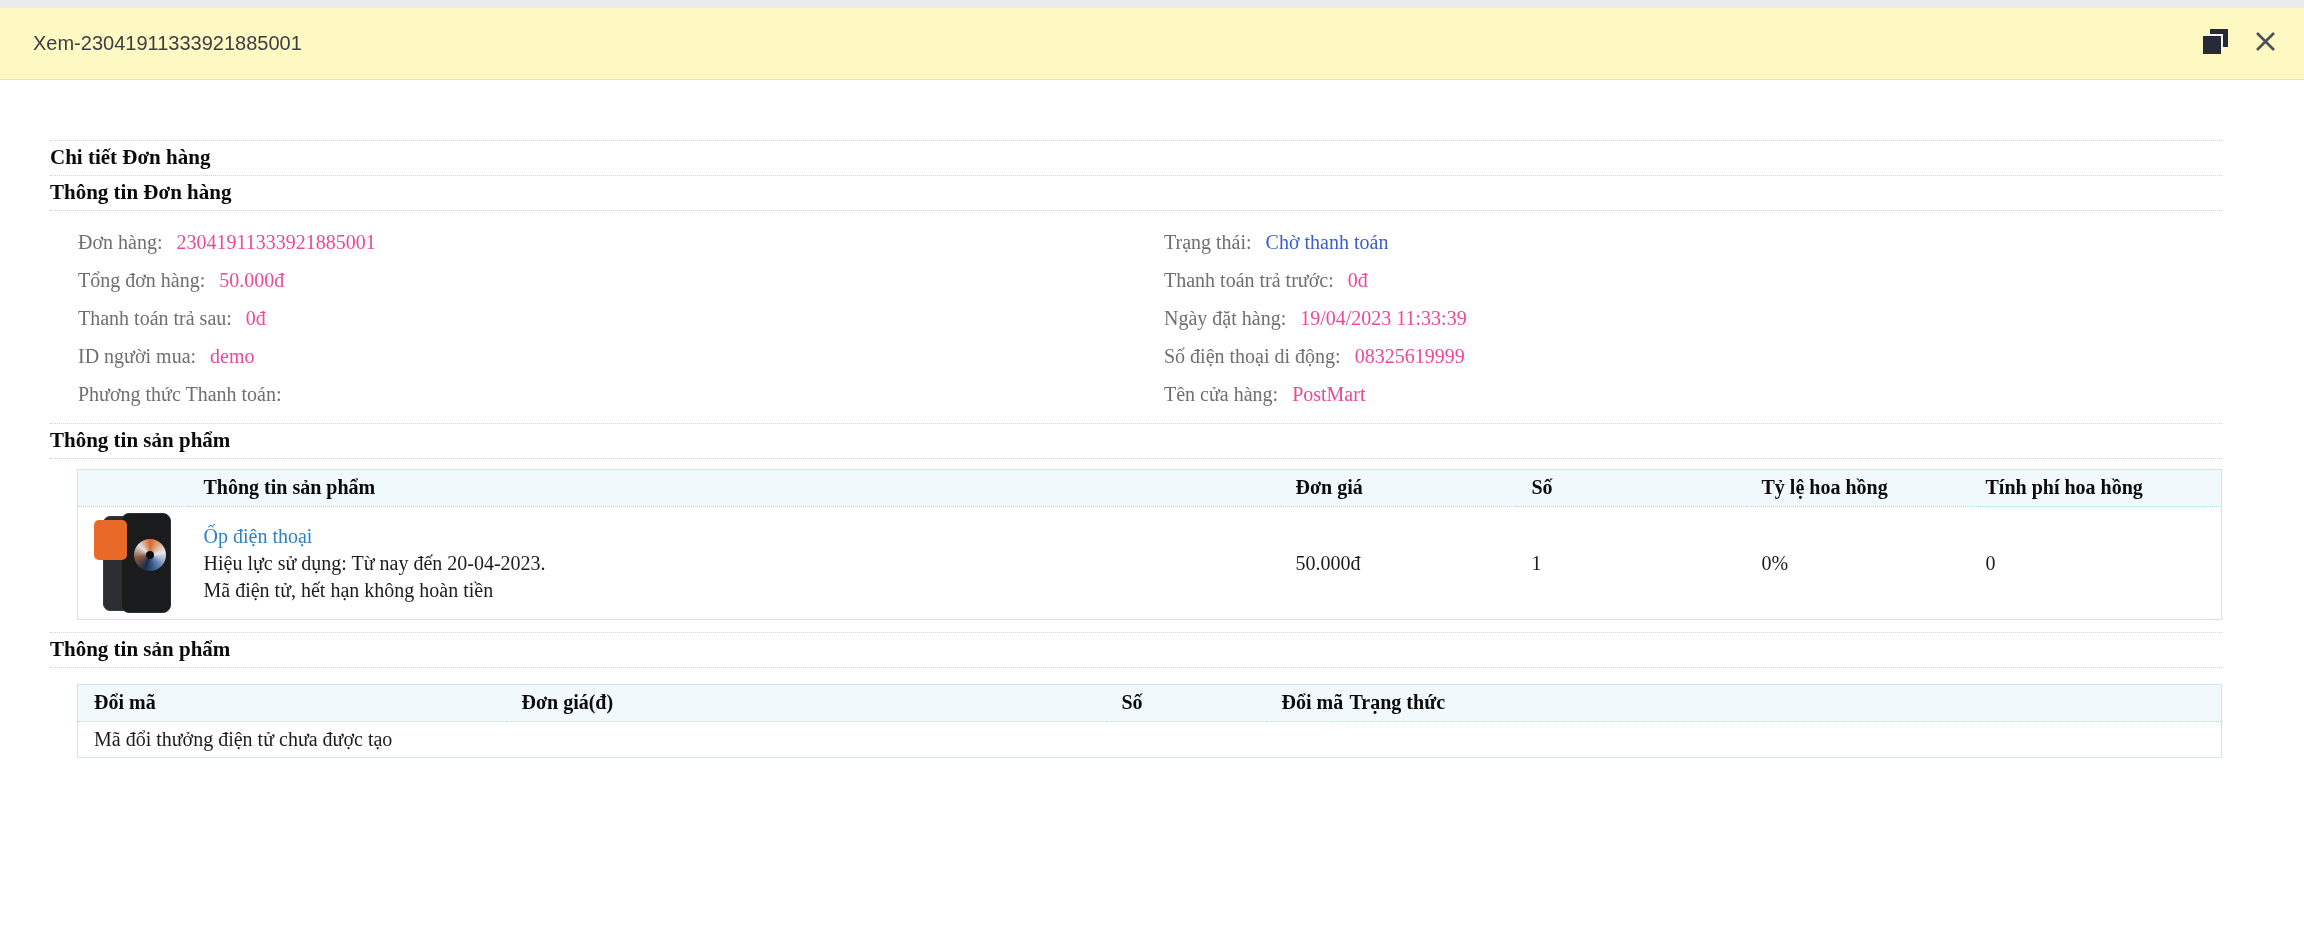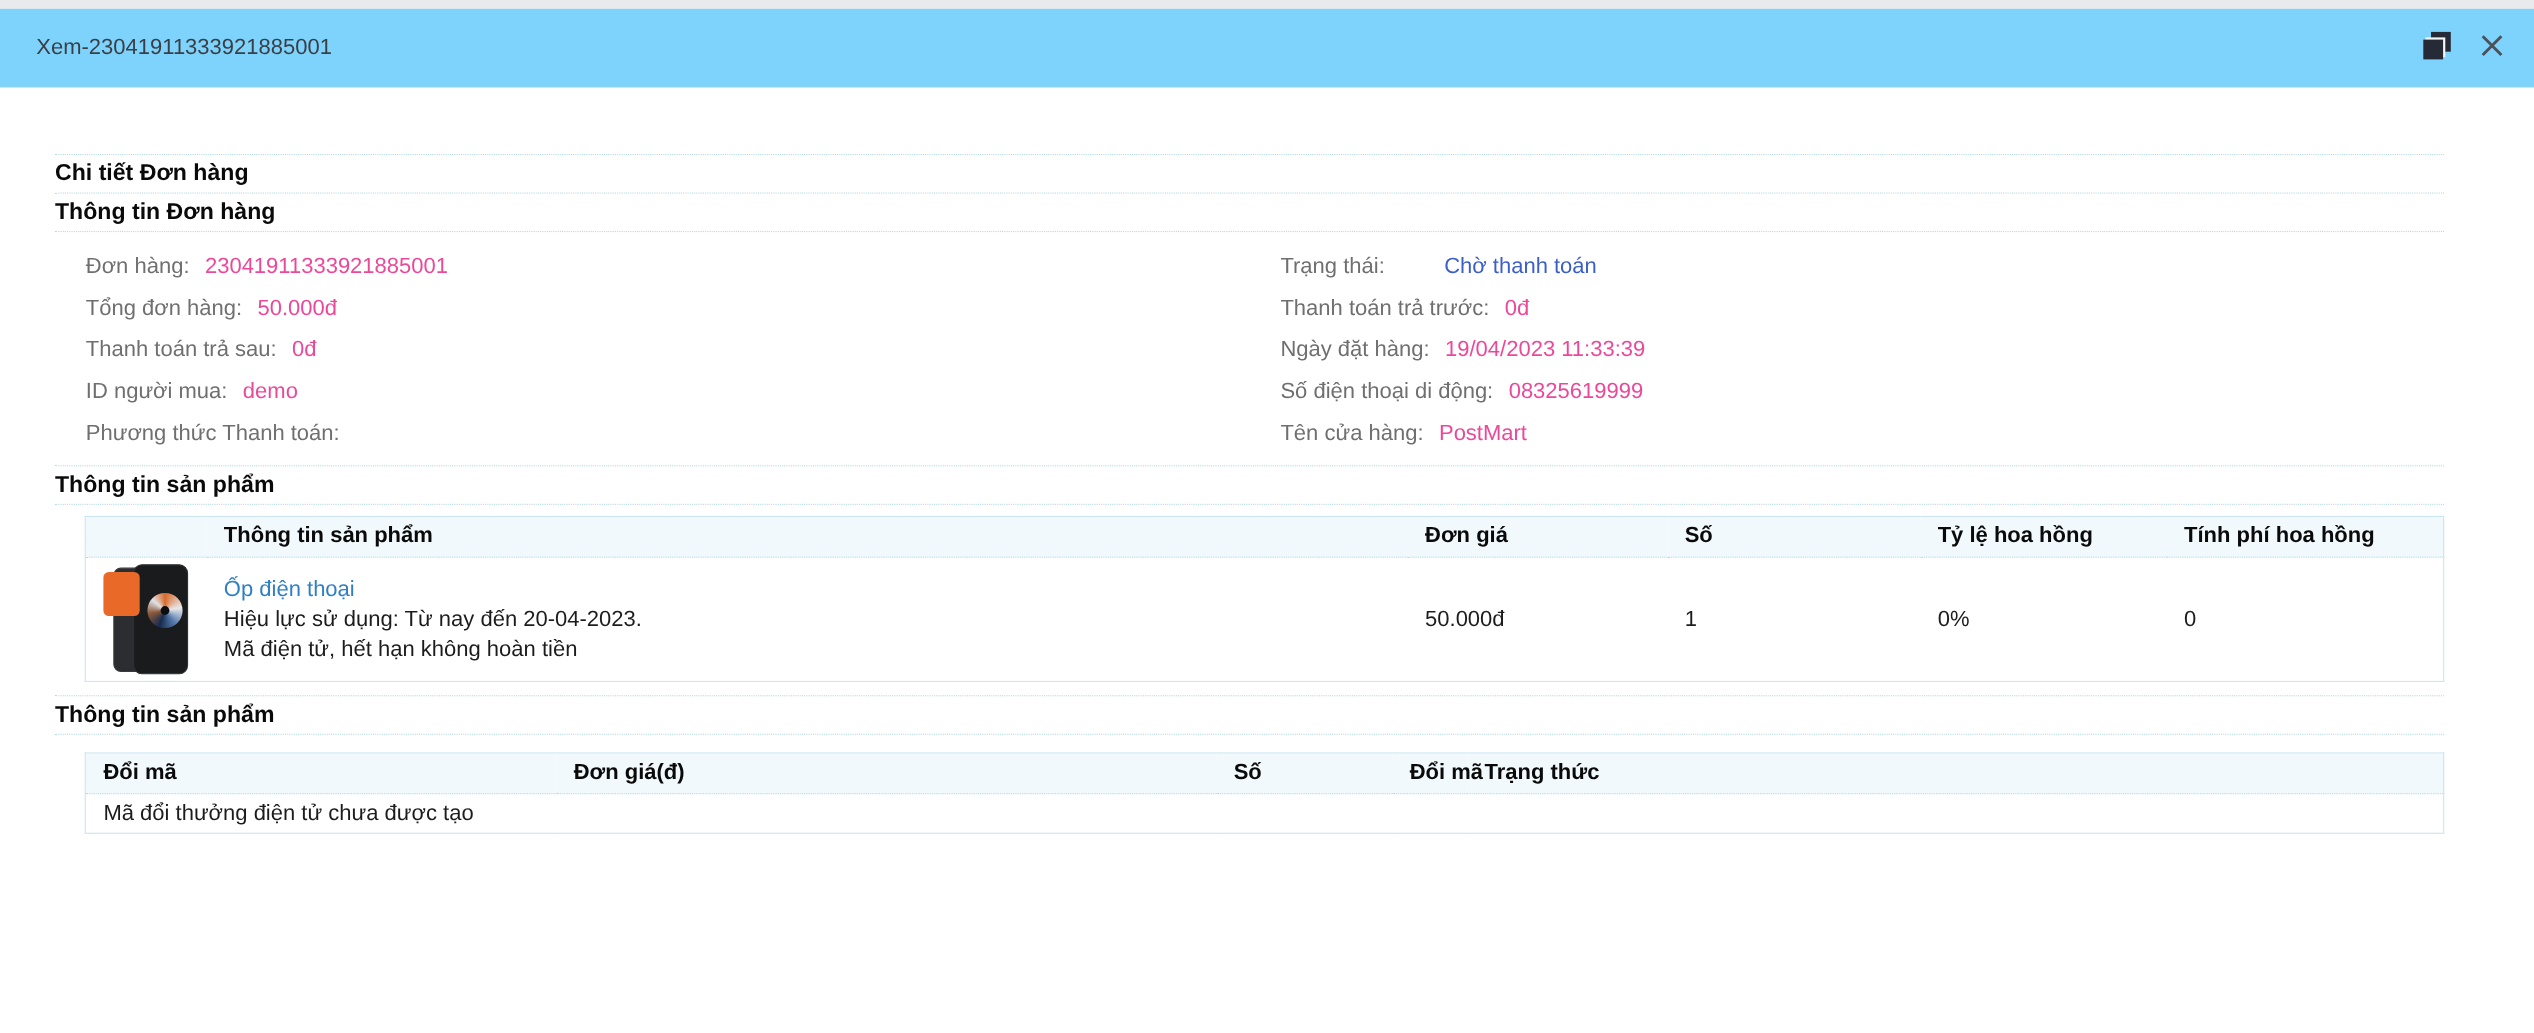--- a/index.html
+++ b/index.html
@@ -5,44 +5,44 @@
   * { box-sizing: border-box; }
   html, body { margin: 0; padding: 0; }
   body {
     width: 2304px; height: 939px; overflow: hidden;
     background: #ffffff;
     font-family: "Liberation Sans", sans-serif;
     color: #1c1c1c;
   }
   .top-strip { height: 8px; background: #e9eaec; }
   .titlebar {
-    height: 72px; background: #7dd3fc; border-bottom: 1px solid #e0e0e0;
+    height: 72px; background: #fef9c3; border-bottom: 1px solid #e0e0e0;
     display: flex; align-items: center; justify-content: space-between;
     padding: 0 24px 0 33px;
   }
   .titlebar-title { font-size: 20px; color: #3b3e45; }
   .titlebar-actions { display: flex; align-items: center; gap: 20px; }
   .icon-btn { width: 30px; height: 30px; display: flex; align-items: center; justify-content: center; cursor: pointer; }
 
-  .content { padding: 0 82px 0 50px; }
+  .content { padding: 0 82px 0 50px; font-family: Liberation Serif, serif; }
 
   .sec-heading {
     font-size: 21px; font-weight: 700; color: #0a0a0a;
     padding: 4px 0 5px; line-height: 25px;
   }
   .bt { border-top: 1px dotted #b6dbe4; }
   .bb { border-bottom: 1px dotted #b6dbe4; }
   .first-heading { margin-top: 60px; }
 
   .fields { margin-top: 20px; }
   .frow { display: grid; grid-template-columns: 1086px 1fr; min-height: 38px; text-align: center; }
   .fcell { padding-left: 28px; display: flex; gap: 14px; align-items: baseline; font-size: 20px; }
   .flabel { color: #6f6f6f; white-space: nowrap; }
   .fvalue { color: #ec4899; }
-  .link-status { color: #3c5ecc; cursor: pointer; margin-left: 40px; }
+  .link-status { color: #3c5ecc; cursor: pointer; }
   .link-product { color: #2e80c4; cursor: pointer; }
 
   .sec-heading.mt { margin-top: 2px; }
   .sec-heading.mt2 { margin-top: 12px; }
 
   table.data {
     border-collapse: collapse; table-layout: fixed;
     margin: 10px 0 0 27px; width: 2145px;
     border: 1px solid #cde5f1;
     font-size: 20px;

